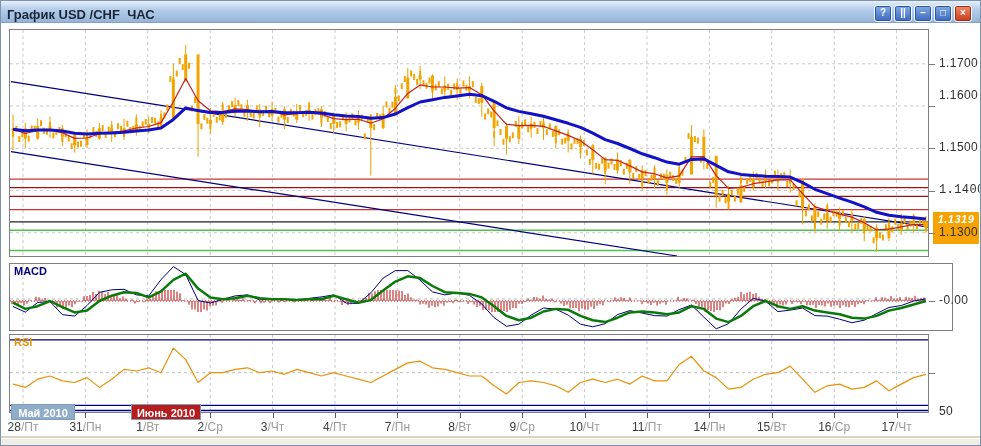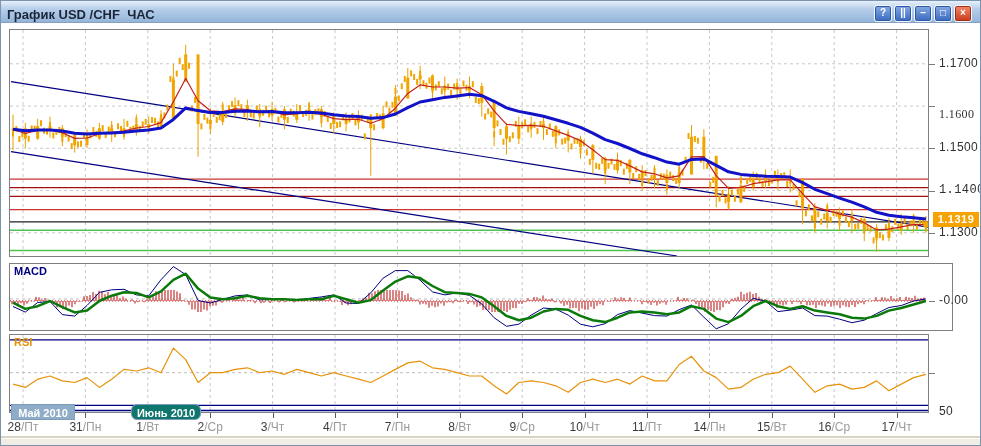--- a/index.html
+++ b/index.html
@@ -16,22 +16,22 @@
   .panel{position:absolute;left:8px;background:#fff;border:1px solid #7f7f7f;box-sizing:border-box;}
   #p-price{top:28px;width:920px;height:228px;}
   #p-macd{top:262px;width:944px;height:68px;}
   #p-rsi{top:333px;width:920px;height:79px;}
   .panel svg{position:absolute;left:0;top:0;}
   #legend{position:absolute;left:4px;top:2px;font-size:11px;font-weight:bold;white-space:pre;}
   .plabel{position:absolute;left:4px;top:1px;font-size:11px;font-weight:bold;}
   #rightaxis{position:absolute;left:928px;top:0;width:53px;height:437px;font-size:12px;color:#303030;}
   .ticklabel{position:absolute;left:10px;letter-spacing:0.4px;white-space:nowrap;}
   .tickdash{position:absolute;left:0;width:6px;height:1px;background:#7a7a7a;}
-  #pricebadge{position:absolute;left:4px;top:211px;width:46px;height:15px;background:#f6a200;color:#fff;
-    font-size:11px;font-weight:bold;text-align:center;line-height:15px;letter-spacing:0.5px;}
+  #pricebadge{position:absolute;left:4px;top:211px;width:46px;height:32px;background:#f6a200;color:#fff;
+    font-size:11px;font-weight:bold;text-align:center;line-height:15px;letter-spacing:0.5px;font-style:italic;}
   .datetick{position:absolute;top:412px;width:1px;height:5px;background:#5a5a5a;}
   .datelabel{position:absolute;top:419px;width:64px;text-align:center;font-size:12px;color:#9a9a9a;white-space:nowrap;}
   .datelabel b{color:#3c3c3c;font-weight:normal;}
   .month{position:absolute;top:403px;height:16px;background:#8fadc8;color:#fff;font-weight:bold;font-size:11px;
     text-align:center;line-height:16px;border:1px solid #7d9cba;box-sizing:border-box;}
   #bottomstrip{position:absolute;left:0;right:0;top:437px;height:7px;background:#efede4;border-top:1px solid #fdfdf8;
     box-shadow:0 -2px 0 #d9d5c6;}
 </style>
 </head>
 <body>
@@ -888,21 +888,21 @@
     <span class="plabel" id="lbl-rsi" style="color:#e8920a">RSI</span>
   </div>
 
   <div id="rightaxis">
     <div id="pricebadge" style="background: rgb(246, 162, 0);">1.1319</div>
     <span class="ticklabel" id="macdtick" style="top: 291.96px;">-0.00</span>
     <span class="ticklabel" id="rsitick" style="top: 363.681px; margin-top: 39px;">50</span>
   <div class="tickdash" style="top: 62.7944px;"></div>
       <div class="ticklabel" style="top: 54.7944px;">1.1700</div>
       <div class="tickdash" style="top: 105.037px;"></div>
-      <div class="ticklabel" style="top: 106px; font-family: Liberation Serif, serif;">1.1600</div>
+      <div class="ticklabel" style="top: 87px;">1.1600</div>
       <div class="tickdash" style="top: 147.28px;"></div>
       <div class="ticklabel" style="top: 139.28px;">1.1500</div>
       <div class="tickdash" style="top: 189.523px;"></div>
       <div class="ticklabel" style="top: 181.523px; font-family: Liberation Mono, monospace;">1.1400</div>
       <div class="tickdash" style="top: 231.766px;"></div>
       <div class="ticklabel" style="top: 223.766px;">1.1300</div>
       <div class="tickdash" style="top: 299.96px;"></div>
       <div class="tickdash" style="top: 371.681px;"></div>
     </div>
 
@@ -933,14 +933,14 @@
       <div class="datelabel" style="left: 676.4px;"><b>14</b>/Пн</div>
       <div class="datetick" style="left: 770.8px;"></div>
       <div class="datelabel" style="left: 738.8px;"><b>15</b>/Вт</div>
       <div class="datetick" style="left: 833.2px;"></div>
       <div class="datelabel" style="left: 801.2px;"><b>16</b>/Ср</div>
       <div class="datetick" style="left: 895.6px;"></div>
       <div class="datelabel" style="left: 863.6px;"><b>17</b>/Чт</div>
     </div>
   <div id="bottomstrip"></div>
 <div class="month" style="left: 10px; width: 64px; background: rgb(143, 173, 200);">Май 2010</div>
-    <div class="month" style="left: 130px; width: 70px; background: #0f766e; border-radius: 6px;">Июнь 2010</div>
+    <div class="month" style="left: 130px; width: 70px; background: #b91c1c;">Июнь 2010</div>
   </div>
 
 </body></html>

